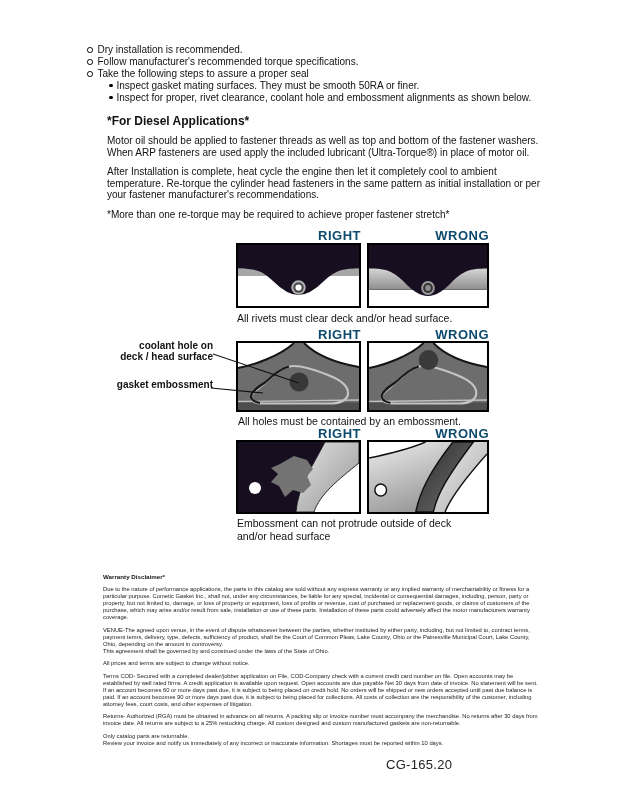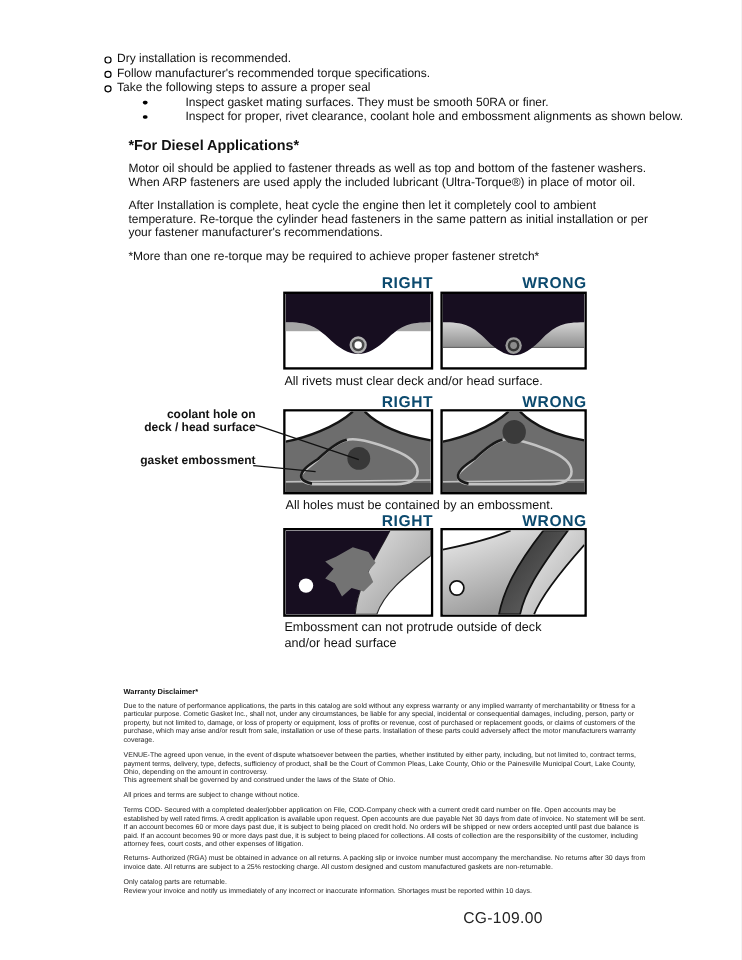--- a/index.html
+++ b/index.html
@@ -9,21 +9,21 @@
     margin:0 auto;
   }
   .pre{white-space:pre-line;}
   .title{
     position:absolute;left:112px;top:20px;
     font-size:12.5px;font-weight:bold;letter-spacing:-0.2px;
     border-bottom:1.5px solid #000;padding-bottom:1.5px;
   }
   .bullets{position:absolute;left:87px;top:44px;width:500px;font-size:10px;line-height:11.5px;}
   .bullet-row{display:flex;align-items:flex-start;margin-bottom:0.5px;}
-  .bullet-row.sub{margin-left:32px;gap:28px;}
+  .bullet-row.sub{margin-left:22px;}
   .ring{flex:0 0 auto;width:3.5px;height:3.5px;border:1px solid #000;border-radius:50%;margin:3px 5px 0 0;}
   .dot{flex:0 0 auto;width:3.5px;height:3.5px;background:#000;border-radius:50%;margin:3.5px 4px 0 0;}
   .diesel{position:absolute;left:107px;top:114px;width:455px;}
   .diesel h2{margin:0 0 7px 0;font-size:12px;font-weight:bold;}
   .diesel p{margin:0 12px 8px 0;font-size:10px;line-height:11.6px;}
   .dg-label{position:absolute;font-size:13px;letter-spacing:0.5px;text-align:right;color:#0c4a6e;font-weight:bold;}
   .dg-img{position:absolute;border:2px solid #000;box-sizing:border-box;background:#fff;}
   .dg-img svg{display:block;width:100%;height:100%;}
   .caption{position:absolute;font-size:10.5px;font-weight:normal;line-height:12.5px;}
   .anno{position:absolute;font-size:10px;font-weight:bold;line-height:10.5px;text-align:right;}
@@ -200,15 +200,15 @@
     <p class="pre">Due to the nature of performance applications, the parts in this catalog are sold without any express warranty or any implied warranty of merchantability or fitness for a particular purpose.  Cometic Gasket Inc., shall not, under any circumstances, be liable for any special, incidental or consequential damages, including, person, party or property, but not limited to, damage, or loss of property or equipment, loss of profits or revenue, cost of purchased or replacement goods, or claims of customers of the purchase, which may arise and/or result from sale, installation or use of these parts.  Installation of these parts could adversely affect the motor manufacturers warranty coverage.</p>
     <p class="pre">VENUE-The agreed upon venue, in the event of dispute whatsoever between the parties, whether instituted by either party, including, but not limited to, contract terms, payment terms, delivery, type, defects, sufficiency of product, shall be the Court of Common Pleas, Lake County, Ohio or the Painesville Municipal Court, Lake County, Ohio, depending on the amount in controversy.
 This agreement shall be governed by and construed under the laws of the State of Ohio.</p>
     <p class="pre">All prices and terms are subject to change without notice.</p>
     <p class="pre">Terms COD- Secured with a completed dealer/jobber application on File, COD-Company check with a current credit card number on file.  Open accounts may be established by well rated firms.  A credit application is available upon request.  Open accounts are due payable Net 30 days from date of invoice.  No statement will be sent.  If an account becomes 60 or more days past due, it is subject to being placed on credit hold.  No orders will be shipped or new orders accepted until past due balance is paid.  If an account becomes 90 or more days past due, it is subject to being placed for collections.  All costs of collection are the responsibility of the customer, including attorney fees, court costs, and other expenses of litigation.</p>
     <p class="pre">Returns- Authorized (RGA) must be obtained in advance on all returns.  A packing slip or invoice number must accompany the merchandise.  No returns after 30 days from invoice date.  All returns are subject to a 25% restocking charge.  All custom designed and custom manufactured gaskets are non-returnable.</p>
     <p class="pre">Only catalog parts are returnable.
 Review your invoice and notify us immediately of any incorrect or inaccurate information.  Shortages must be reported within 10 days.</p>
   </div>
 
-  <div class="footer-code">CG-109.00</div>
+  <div class="footer-code">CG-165.20</div>
 
 </div>
 
 </body></html>

